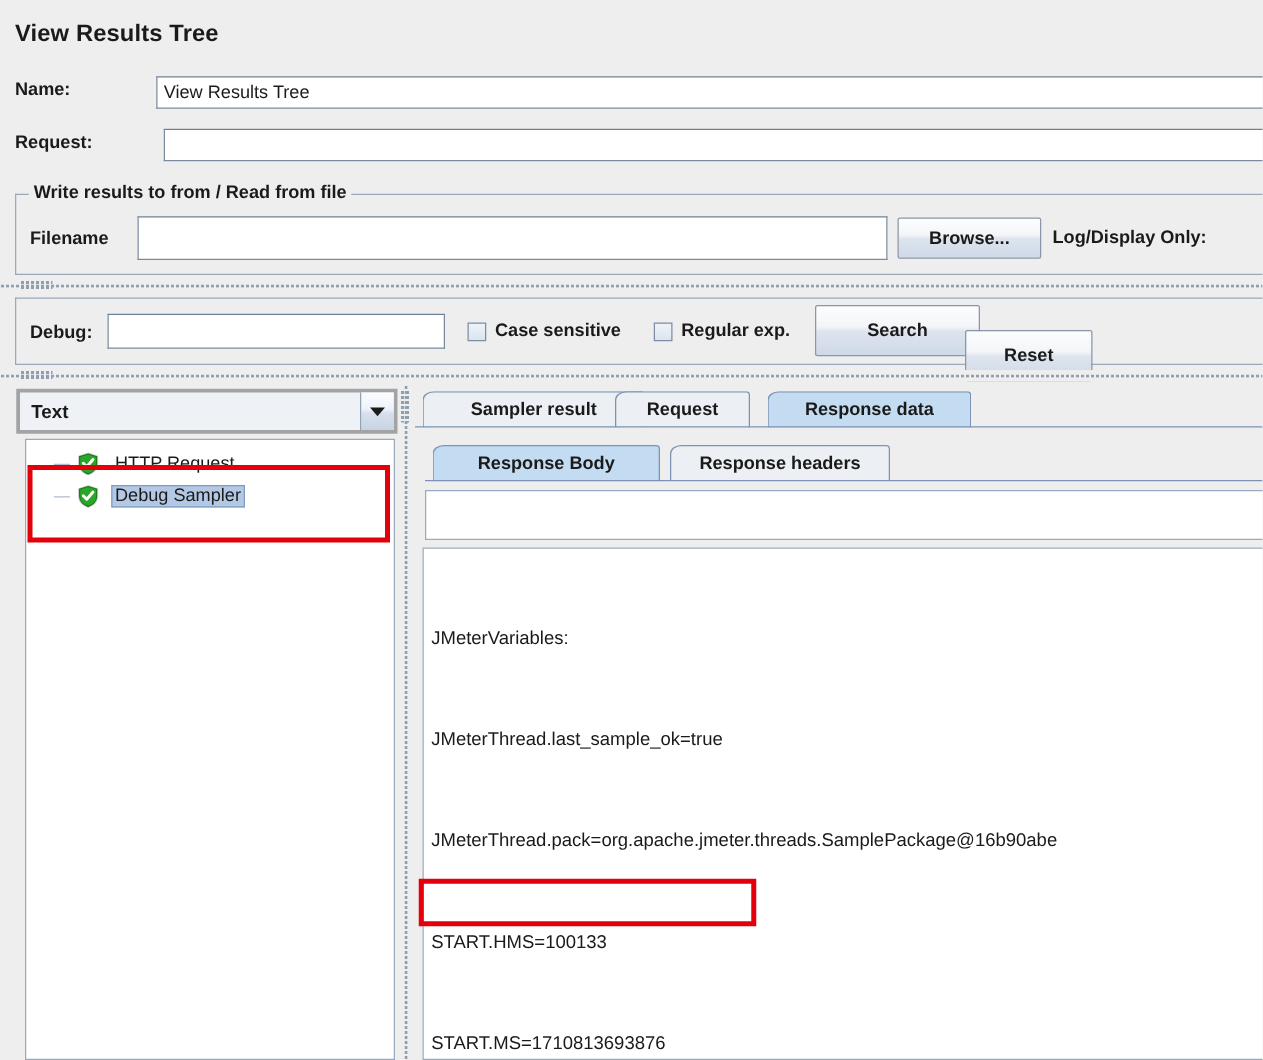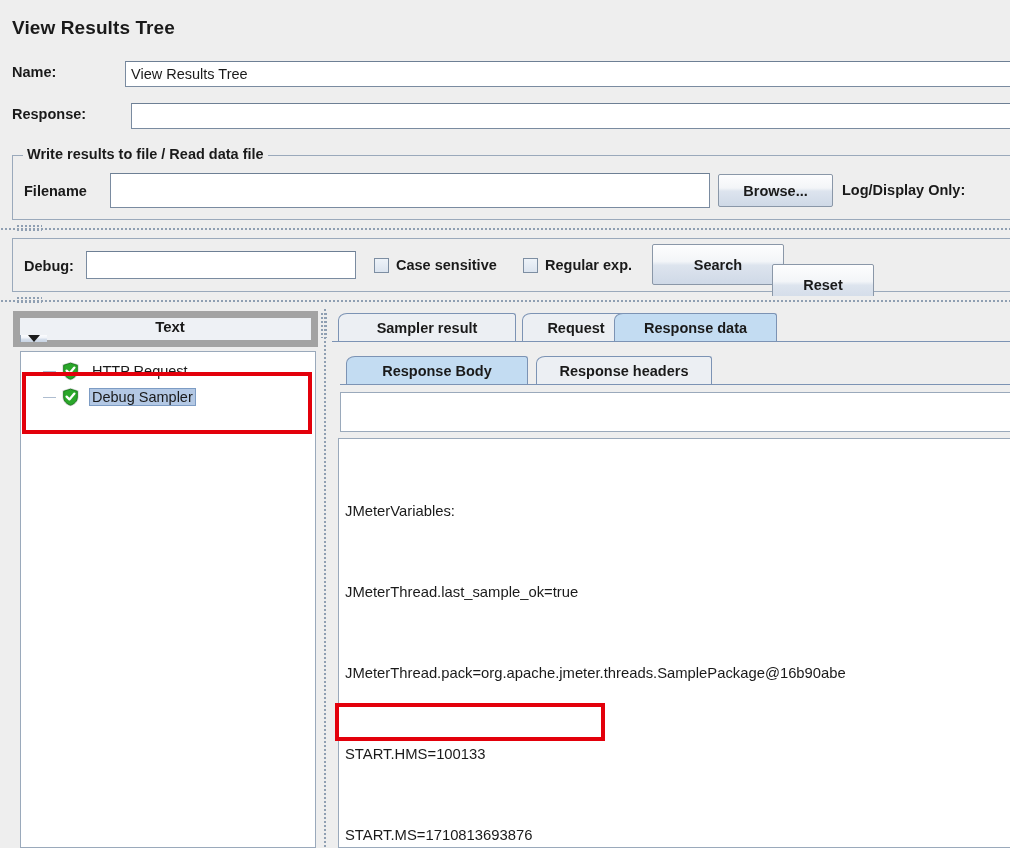--- a/index.html
+++ b/index.html
@@ -93,23 +93,23 @@
   }
   .hdivider .grip {
     position: absolute; left: 16px; top: 0px; width: 26px; height: 8px;
     background-image: radial-gradient(#8f9fb2 45%, transparent 46%);
     background-size: 4px 4px;
   }
 
   
   .combo {
     position: absolute;
-    border: 7px solid #a3a3a3;
+    border: 3px solid #a3a3a3;
     background: #eef1f5;
-    display: flex; align-items: center; flex-direction: column;
+    display: flex; align-items: center;
   }
   .combo .combo-text {
     flex: 1; padding-left: 9px;
     font-size: 15px; font-weight: bold; color: #1a1a1a;
   }
   .combo .combo-arrow {
     width: 27px; align-self: stretch;
     background: linear-gradient(to bottom, #fbfcfe 0%, #eef2f8 45%, #d7e0ec 55%, #c8d4e4 100%);
     border-left: 1px solid #93a2b4;
     display: flex; align-items: center; justify-content: center;
@@ -223,26 +223,26 @@
 <body>
 
 <div class="panel-title">View Results Tree</div>
 
 <div class="field-row" style="top:58px;">
   <span class="field-label">Name:</span>
   <div class="text-input" style="left:125px; top:3px; width:900px;">View Results Tree</div>
 </div>
 
 <div class="field-row" style="top:100px;">
-  <span class="field-label">Response:</span>
+  <span class="field-label">Request:</span>
   <div class="text-input" style="left:131px; top:3px; width:894px;"></div>
 </div>
 
 <div class="groupbox" style="left:12px; top:155px; width:1000px; height:65px;">
-  <span class="gb-title">Write results to file / Read data file</span>
+  <span class="gb-title">Write results to from / Read from file</span>
 </div>
 <span class="plain-label" style="left:24px; top:183px;">Filename</span>
 <div class="text-input" style="left:110px; top:173px; width:600px; height:35px; line-height:33px;"></div>
 <div class="btn" style="left:718px; top:174px; width:115px; height:33px;">Browse...</div>
 <span class="plain-label" style="left:842px; top:182px;">Log/Display Only:</span>
 
 <div class="hdivider" style="top:224px;">
   <div class="grip"></div>
 </div>
 
@@ -302,21 +302,21 @@
 </div>
 
 <div class="annot" style="left:22px; top:372px; width:290px; height:62px;"></div>
 
 <div class="vdivider" style="left:320px; top:308px; height:540px;">
   <div class="vgrip"></div>
 </div>
 
 <div class="tabstrip" style="left:332px; top:310px; width:678px; height:32px;">
   <div class="tab" style="left:6px; width:178px;">Sampler result</div>
-  <div class="tab" style="left:160px; width:108px;margin-left:30px;">Request</div>
+  <div class="tab" style="left:160px; width:108px;">Request</div>
   <div class="tab active" style="left:282px; width:163px;">Response data</div>
   <div class="tab-underline" style="left:0px; bottom:0; width:678px;"></div>
 </div>
 
 <div class="tabstrip" style="left:332px; top:352px; width:678px; height:33px;">
   <div class="tab active" style="left:14px; width:182px;">Response Body</div>
   <div class="tab" style="left:204px; width:176px;">Response headers</div>
   <div class="tab-underline" style="left:8px; bottom:0; width:670px;"></div>
 </div>
 

